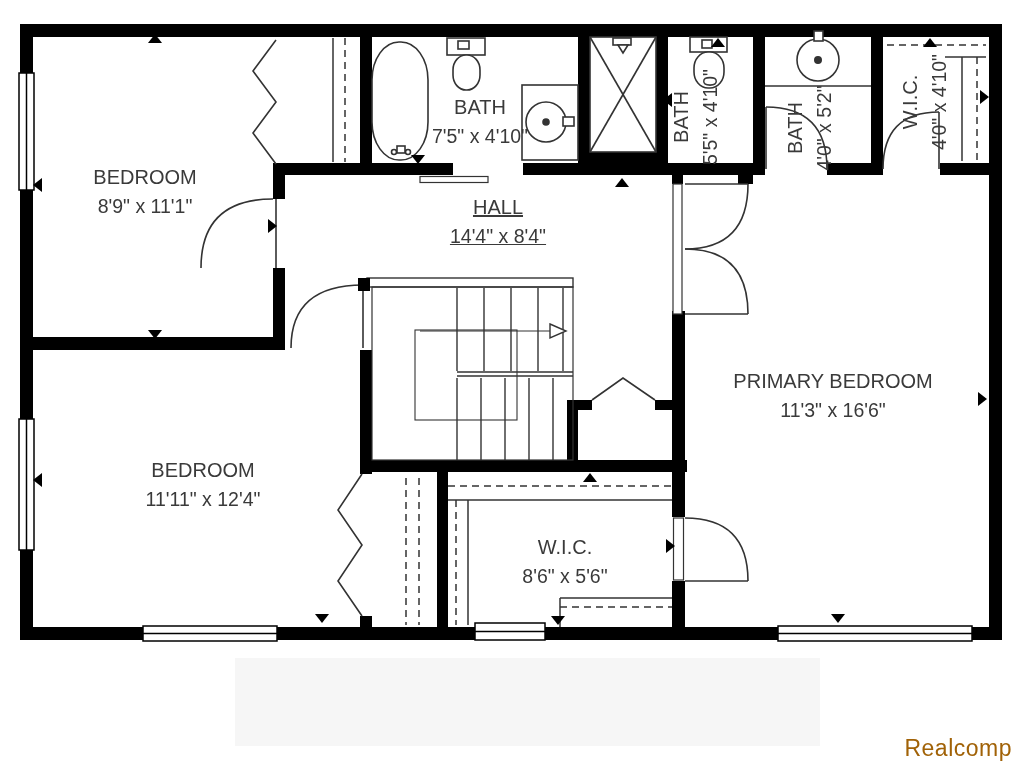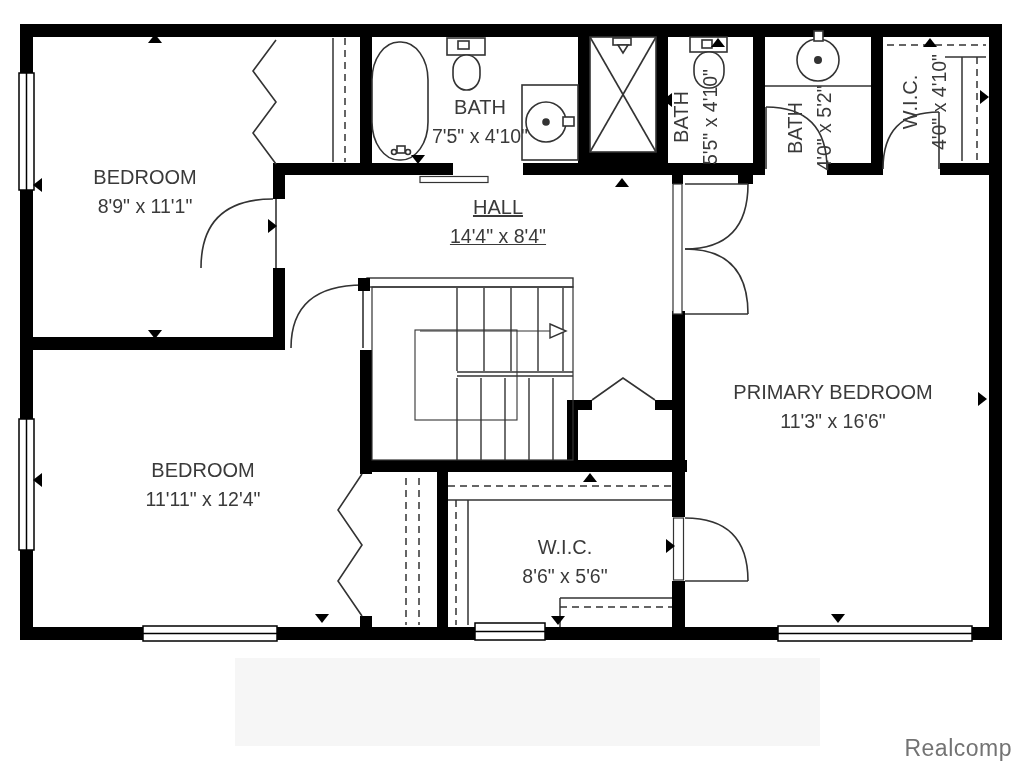--- a/index.html
+++ b/index.html
@@ -13,21 +13,21 @@
     transform:translate(-50%,-50%);line-height:29px;font-size:20px;
     white-space:nowrap;pointer-events:none;
   }
   .room-label.rot{transform:translate(-50%,-50%) rotate(-90deg);}
   .room-label .dims{font-size:19.5px;}
   .shade-block{
     position:absolute;left:235px;top:658px;width:585px;height:88px;
     background:#f6f6f6;
   }
   .watermark{
-    position:absolute;right:12px;top:735px;font-size:23px;color:#737373;
+    position:absolute;right:12px;top:735px;font-size:23px;color:#a16207;
     letter-spacing:0.5px;
   }
 </style>
 </head>
 <body>
 
 <div class="stage">
 
   <div class="shade-block"></div>
 
@@ -281,21 +281,21 @@
   <div class="room-label rot" style="left:810px;top:128px;">
     <div>BATH</div>
     <div class="dims">4'0" x 5'2"</div>
   </div>
 
   <div class="room-label rot" style="left:925px;top:102px;">
     <div>W.I.C.</div>
     <div class="dims">4'0" x 4'10"</div>
   </div>
 
-  <div class="room-label" style="left:833px;top:407px;">
+  <div class="room-label" style="left:833px;top:396px;">
     <div>PRIMARY BEDROOM</div>
     <div class="dims">11'3" x 16'6"</div>
   </div>
 
   <div class="room-label" style="left:203px;top:485px;">
     <div>BEDROOM</div>
     <div class="dims">11'11" x 12'4"</div>
   </div>
 
   <div class="room-label" style="left:565px;top:562px;">

